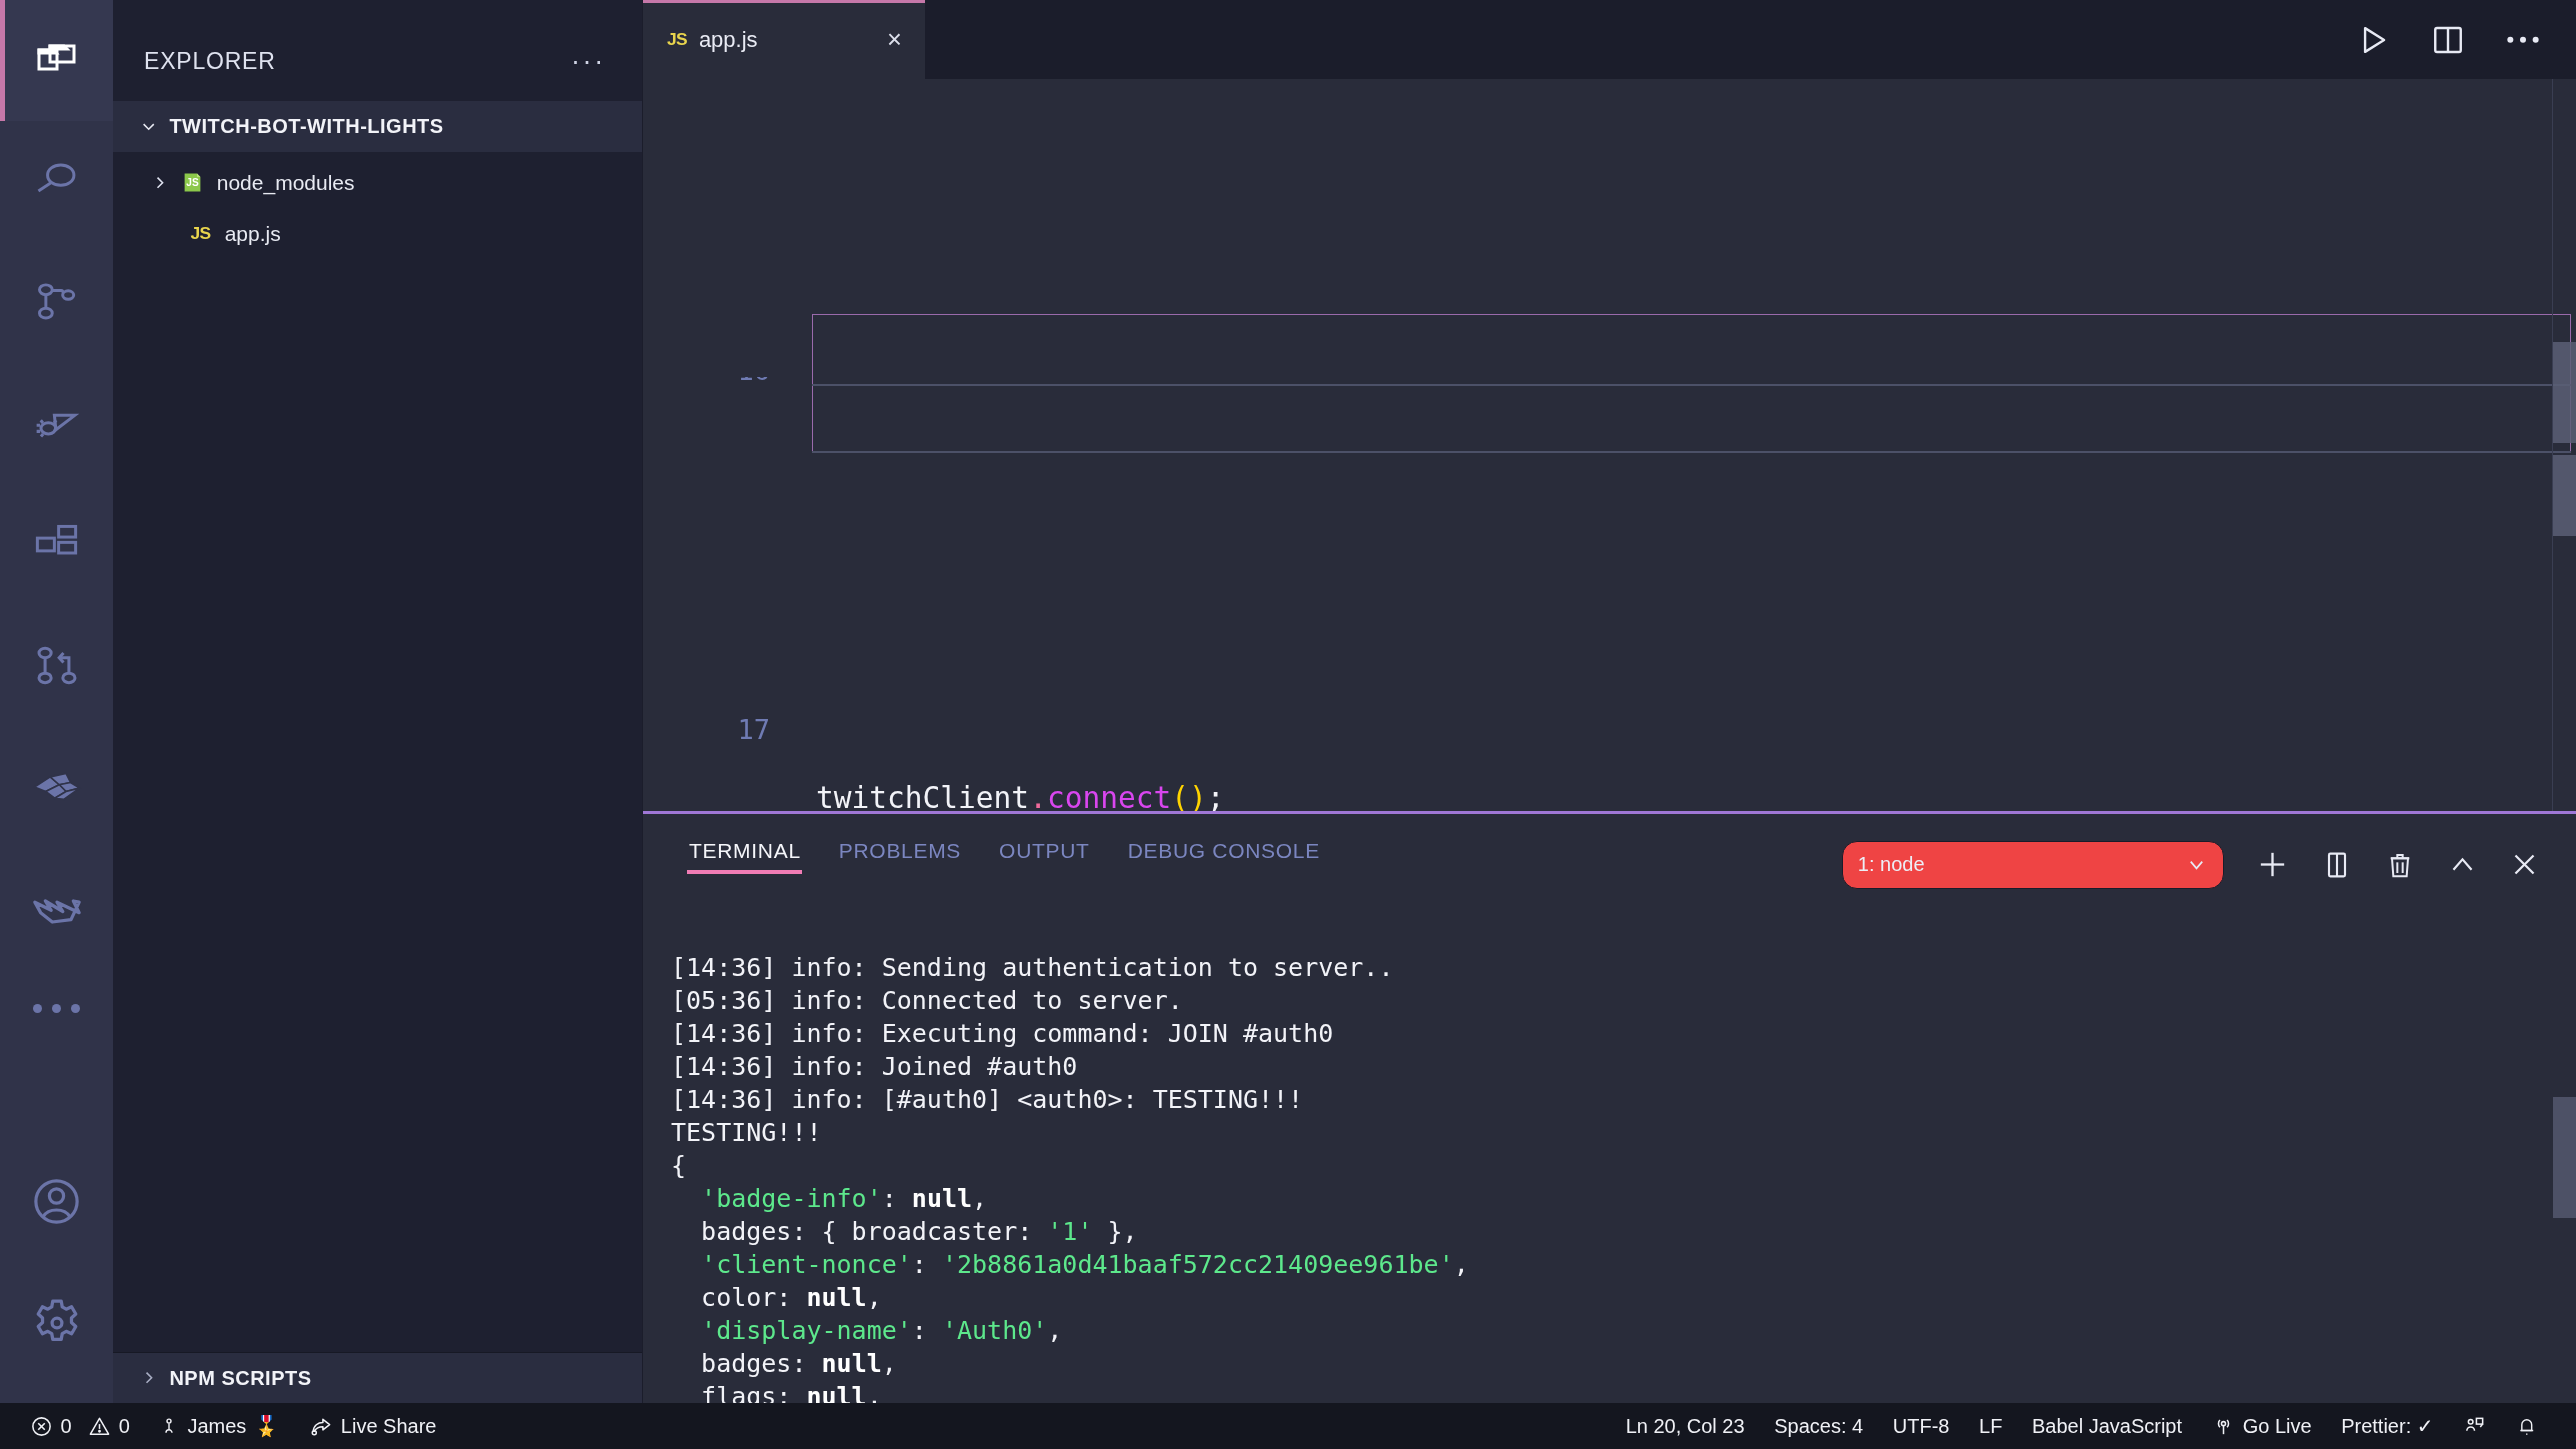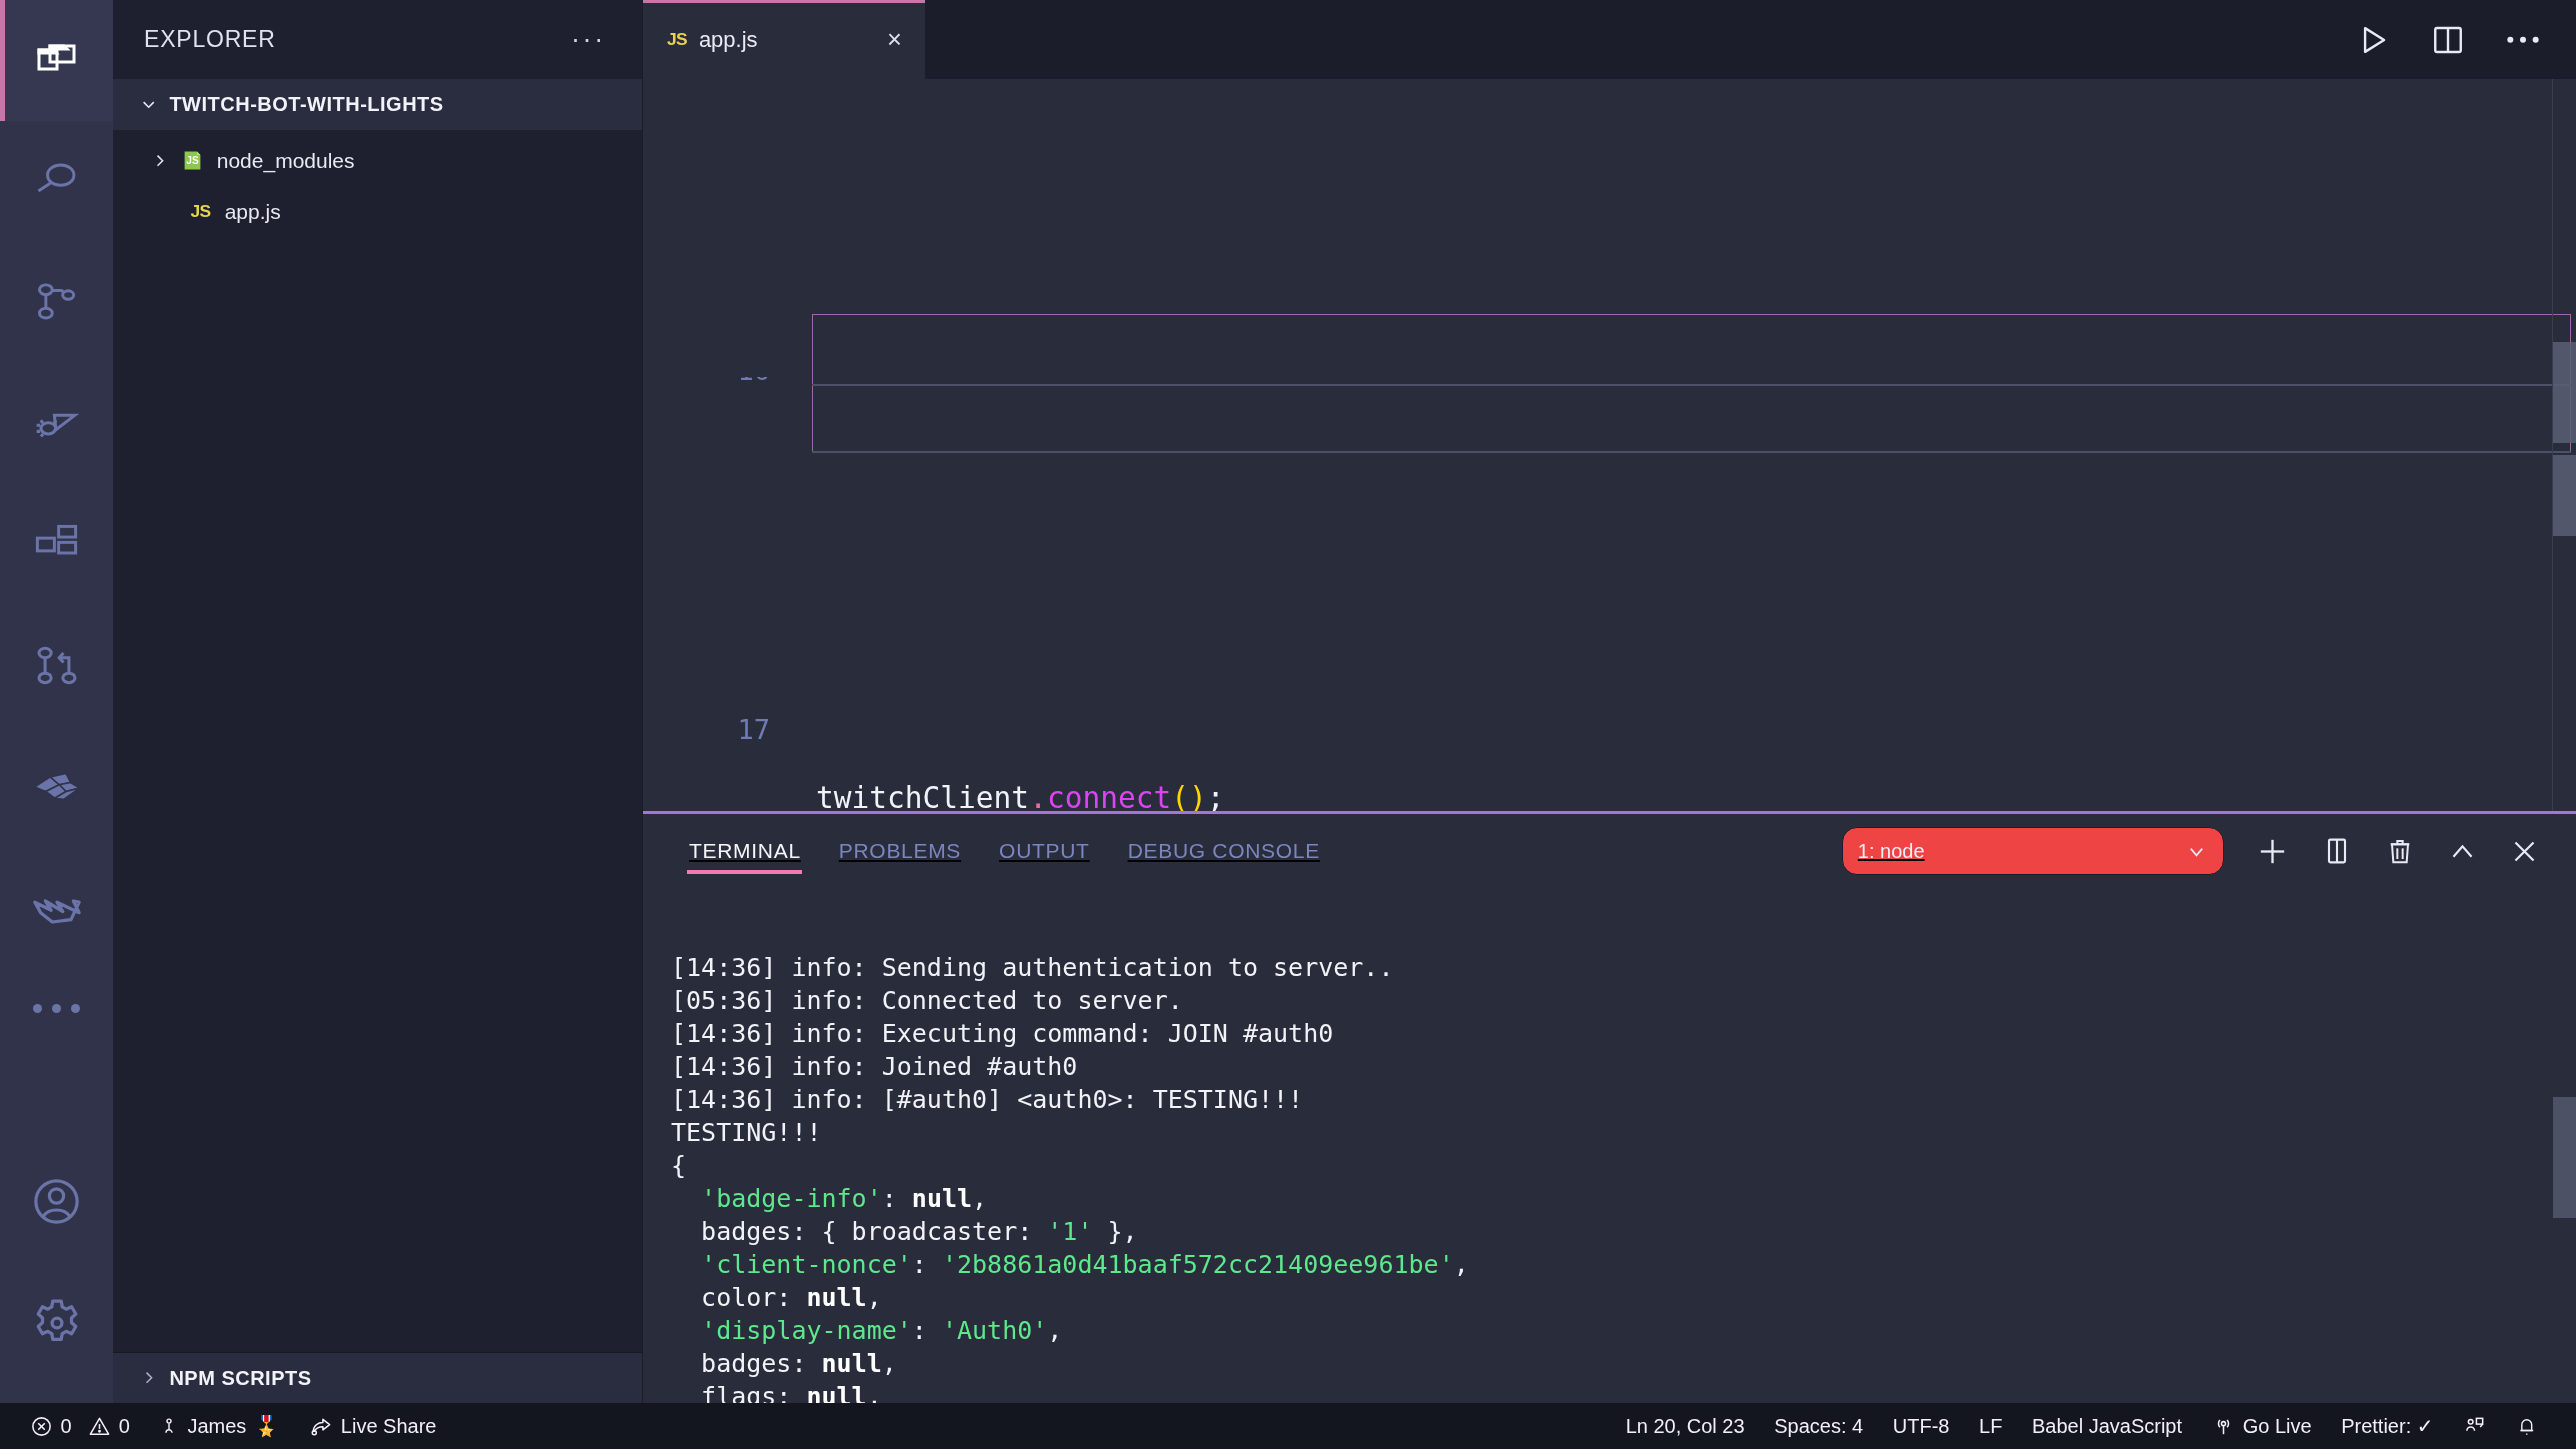--- a/index.html
+++ b/index.html
@@ -34,21 +34,21 @@
   .ab-dots { height:81px; display:flex; align-items:center; justify-content:center; gap:9.4px; }
   .ab-dots i { width:9.4px; height:9.4px; border-radius:50%; background:#6b74a8; display:block; }
 
   
   .sidebar {
     width:530px; background:#1e2030; flex-shrink:0;
     display:flex; flex-direction:column; border-right:0.7px solid #1b1d2b;
   }
   .sb-header {
     height:79px; display:flex; align-items:center; padding:0 36px 0 31px;
-    color:#dfe2ef; font-size:23px; letter-spacing:0.8px;
+    color:#dfe2ef; font-size:23px; letter-spacing:0.8px;margin-top:22px;
   }
   .sb-header .title { flex:1; }
   .sb-header .more { color:#cfd3e4; font-size:27px; letter-spacing:2.7px; cursor:pointer; line-height:0.5; }
 
   .sb-section-head {
     height:51px; display:flex; align-items:center; gap:12px;
     padding-left:27px; background:#2a2d40;
     color:#f2f3f8; font-size:20px; font-weight:bold; letter-spacing:0.5px; cursor:pointer;
   }
   .sb-section-head.npm { background:#2a2d40; border-top:0.7px solid #171925; }
@@ -122,21 +122,21 @@
   .t-yellow { color:#ffd400; }
 
   
   .ed-vscroll { position:absolute; right:0; top:0; width:23px; bottom:0; }
   .ed-vthumb { position:absolute; right:0; width:23px; background:#5a5f75; opacity:.85; }
   .ed-overview-line { position:absolute; right:23px; top:0; bottom:0; width:1.3px; background:#3a3e52; }
 
   
   .panel { height:592px; background:#292c3a; display:flex; flex-direction:column; position:relative; }
   .panel-top-border { height:2.7px; background:#9f77d6; }
-  .panel-head { height:75px; display:flex; align-items:center; padding-left:27px; position:relative;text-decoration:underline; }
+  .panel-head { height:75px; display:flex; align-items:flex-end; padding-left:27px; position:relative; }
   .ptabs { display:flex; align-items:flex-end; gap:0; height:100%; }
   .ptab {
     display:flex; align-items:center; height:100%; padding:0 19px;
     color:#7b86c0; font-size:21px; letter-spacing:0.7px; cursor:pointer; position:relative;
   }
   .ptab.active { color:#f5f6fa; }
   .ptab.active::after {
     content:""; position:absolute; left:17.4px; right:17.4px; bottom:14.8px; height:4px; background:#f07cb4;
   }
   .panel-actions { margin-left:auto; display:flex; align-items:center; gap:31px; padding-right:36px; }

